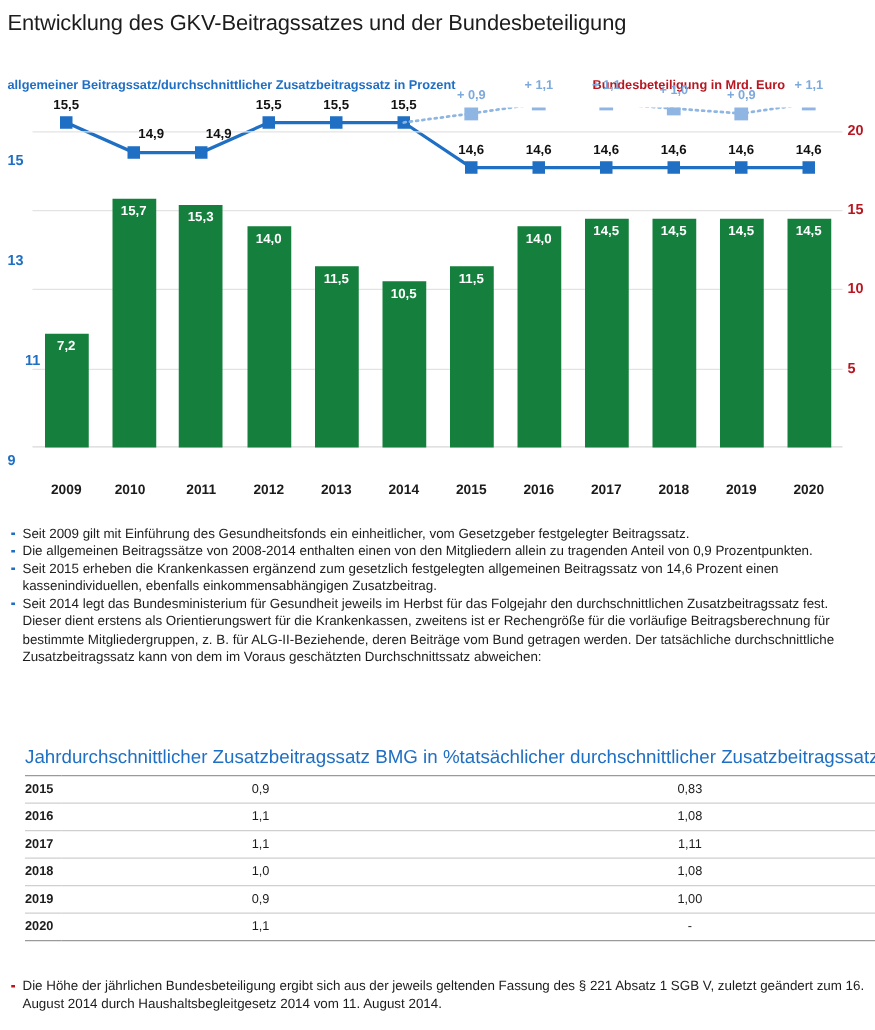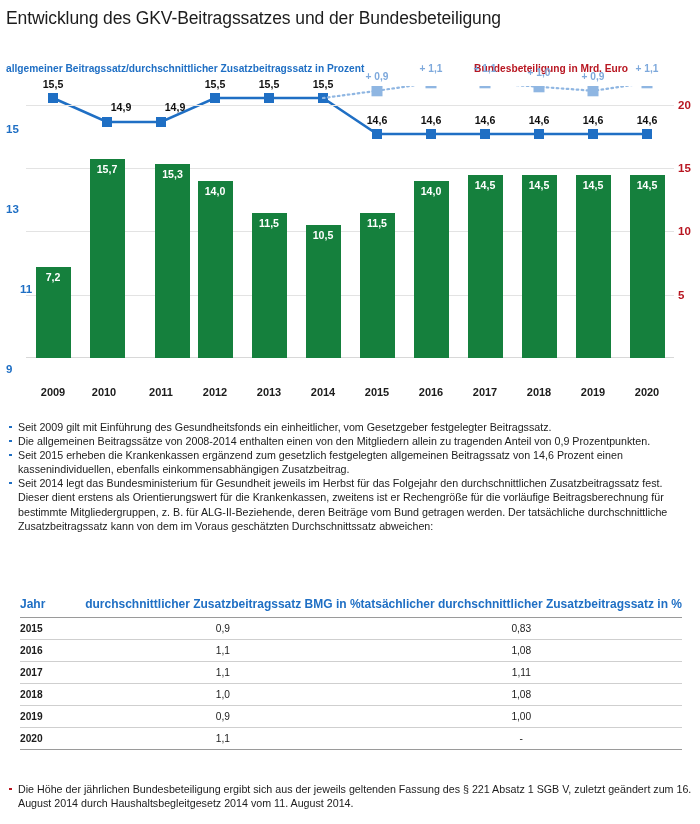--- a/index.html
+++ b/index.html
@@ -170,22 +170,22 @@
   }
 
   
   .tablewrap {
     position: absolute;
     left: 20px; top: 594px;
     width: 662px;
   }
   table { border-collapse: collapse; width: 100%; }
   thead th {
-    font-size: 12px;
-    font-weight: 700;
+    font-size: 15px;
+    font-weight: 400;
     color: #1f6fc4;
     padding: 3px 0 6px 0;
     border-bottom: 1.3px solid #9a9a9a;
     white-space: nowrap;
   }
   thead th.c0 { text-align: left; width: 24%; }
   thead th.c1 { text-align: center; width: 38%; }
   thead th.c2 { text-align: center; width: 38%; }
   tbody td {
     font-size: 10.2px;
@@ -250,21 +250,21 @@
         <div class="gridline" style="top: 82.2326px;"></div>
         <div class="gridline" style="top: 145.488px;"></div>
         <div class="gridline" style="top: 208.744px;"></div>
         <div class="axis-base"></div>
         <div class="bar" style="left: 9.5px; width: 35px; height: 91.0884px;">
           <div class="bar-label">7,2</div>
         </div>
         <div class="bar" style="left: 63.5px; width: 35px; height: 198.623px;">
           <div class="bar-label">15,7</div>
         </div>
-        <div class="bar" style="left: 129px; width: 35px; height: 193.563px;">
+        <div class="bar" style="left: 117px; width: 35px; height: 193.563px;">
           <div class="bar-label">15,3</div>
         </div>
         <div class="bar" style="left: 171.5px; width: 35px; height: 177.116px;">
           <div class="bar-label">14,0</div>
         </div>
         <div class="bar" style="left: 225.5px; width: 35px; height: 145.488px;">
           <div class="bar-label">11,5</div>
         </div>
         <div class="bar" style="left: 279.5px; width: 35px; height: 132.837px;">
           <div class="bar-label">10,5</div>

